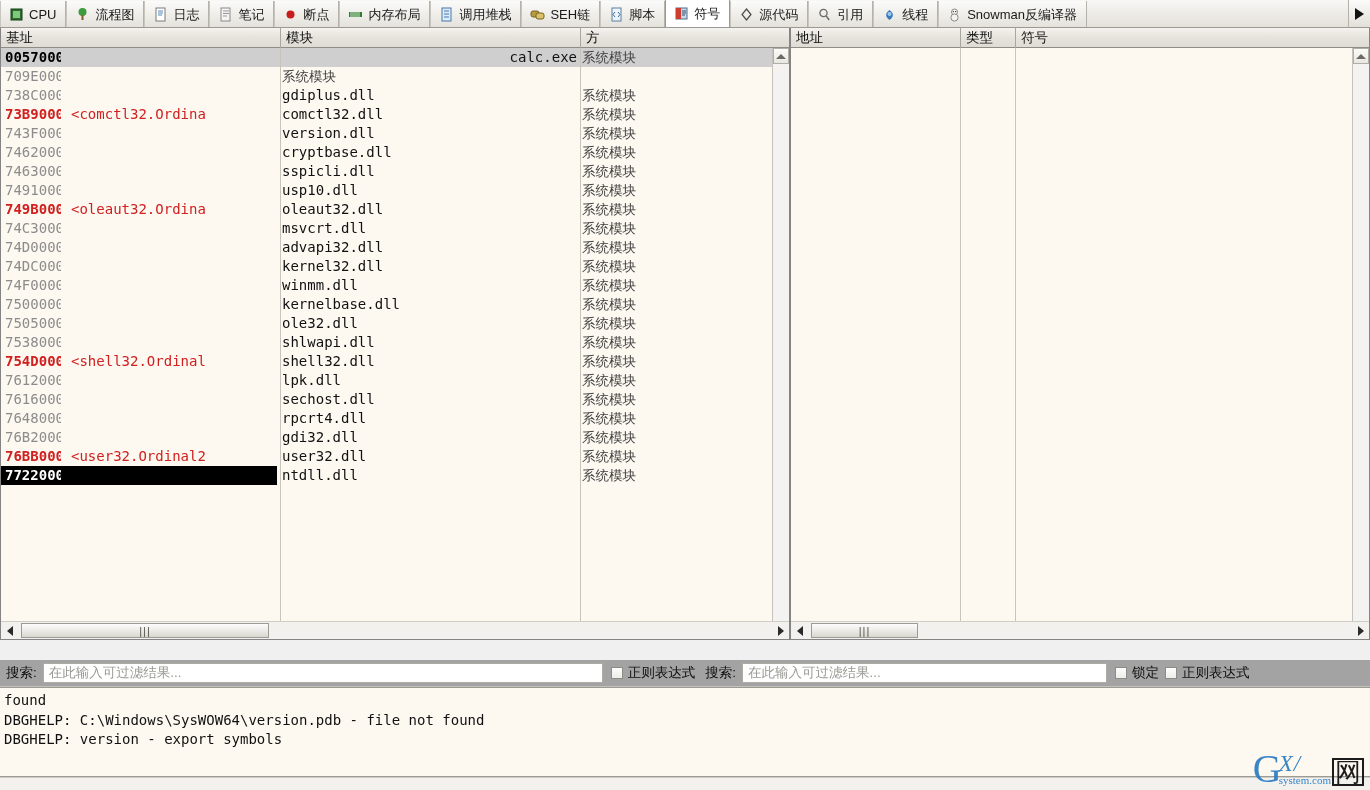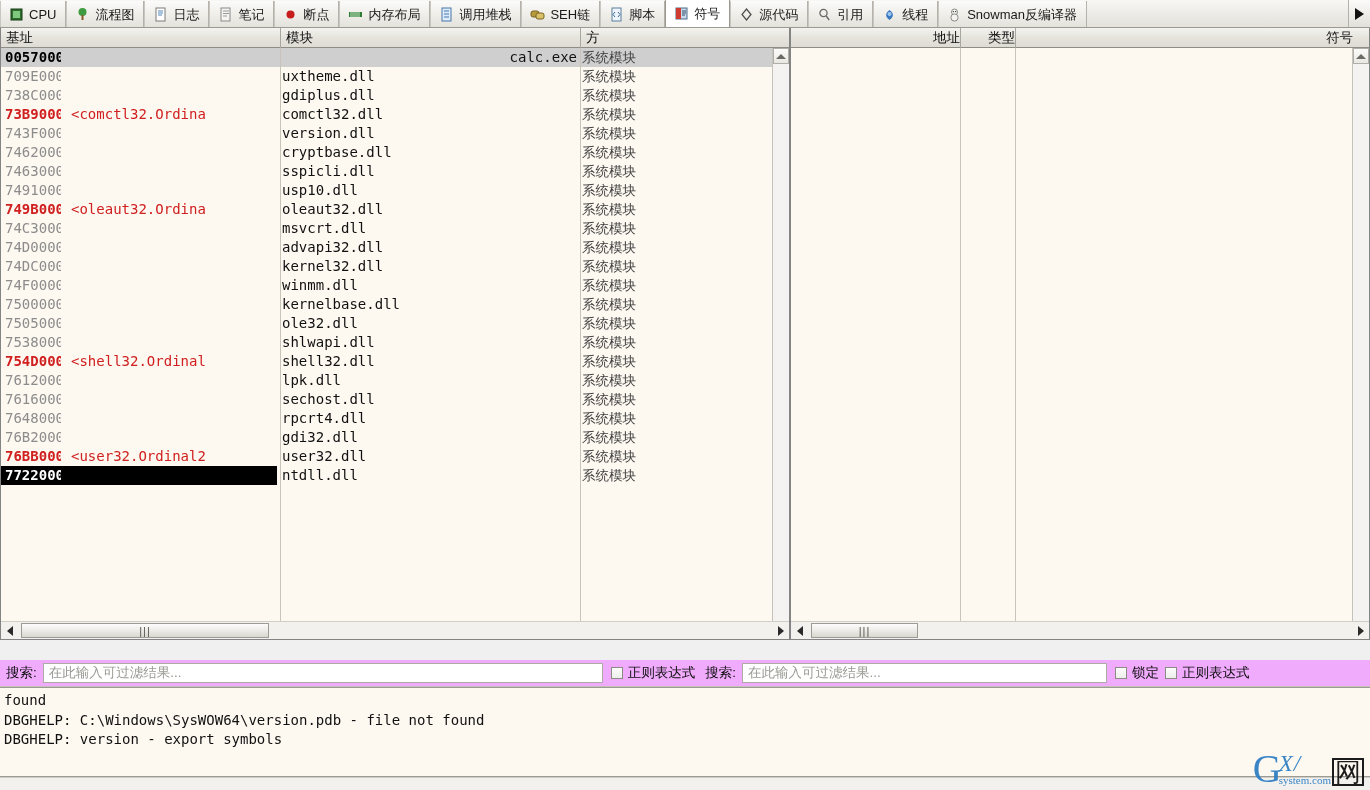--- a/index.html
+++ b/index.html
@@ -46,21 +46,21 @@
   .tabscroll {
     margin-left: auto; width: 22px; flex: 0 0 22px;
     display: flex; align-items: center; justify-content: center;
     background: linear-gradient(to bottom,#fbfbfa,#e2e0d9);
     border-left: 1px solid #b4b2ab;
   }
   .tri-right { width:0;height:0;border-left:9px solid #111;border-top:6px solid transparent;border-bottom:6px solid transparent; }
 
   
   #leftpanel  { position:absolute; left:0;   top:28px; width:790px; height:612px;padding-left:28px; }
-  #rightpanel { position:absolute; left:790px; top:28px; width:580px; height:612px;text-align:right; }
+  #rightpanel { position:absolute; left:790px; top:28px; width:580px; height:612px; }
 
   .listwrap { position:absolute; left:0; top:0; right:0; bottom:0; background:#fdf8f0; border:1px solid #848484; border-top:none; }
 
   .hdrrow {
     position:absolute; left:0; top:0; right:0; height:20px;
     background: linear-gradient(to bottom,#f4f3ef 0%,#e6e4dd 48%,#dedcd4 100%);
     border-bottom: 1px solid #8d8d86;
     display:flex;
   }
   .hdrcell {
@@ -118,21 +118,21 @@
     background:linear-gradient(to bottom,#fcfcfb 0%,#eeedea 45%,#d9d7d0 100%);
     border:1px solid #9d9b94;
     display:flex; align-items:center; justify-content:center;
     font-size:10px; color:#6a6861; letter-spacing:1px;
   }
   .grip { font-family:"Liberation Sans",sans-serif; font-size:11px; color:#57554f; }
 
   
   #searchbar {
     position:absolute; left:0; top:660px; width:1370px; height:27px;
-    background:#f0abfc; display:flex; align-items:center;
+    background:#a3a3a3; display:flex; align-items:center;
     border-bottom:1px solid #c3c1ba;
   }
   .slabel { font-size:13.5px; padding:0 6px 0 6px; white-space:nowrap; color:#0d0d0d; }
   .sinput {
     height:20px; border:1px solid #adaba4; background:#ffffff;
     display:flex; align-items:center; padding-left:5px;
     font-size:13.5px; color:#9a9a94; overflow:hidden;
   }
   .chk { width:12px; height:12px; border:1px solid #8d8b85; background:linear-gradient(to bottom,#fdfdfd,#ededea); flex:0 0 12px; margin-left:8px; }
   .chklabel { font-size:13.5px; padding-left:5px; white-space:nowrap; color:#0d0d0d; }
@@ -287,21 +287,20 @@
         <div class="colsep" style="left:579px;"></div>
       <div class="row selected-grey hl">
             <div class="cell c-addr" style="background: rgb(207, 207, 207); color: rgb(0, 0, 0);">00570000</div>
             <div class="cell c-annot" style="background: rgb(207, 207, 207);"></div>
             <div class="cell c-mod" style="background: rgb(207, 207, 207); text-align: right;">calc.exe</div>
             <div class="cell c-party" style="background: rgb(207, 207, 207);">系统模块</div>
           </div>
           <div class="row">
             <div class="cell c-addr">709E0000</div>
             <div class="cell c-annot"></div>
-            <div class="cell c-mod">uxtheme.dll</div>
             <div class="cell c-party">系统模块</div>
           </div>
           <div class="row">
             <div class="cell c-addr">738C0000</div>
             <div class="cell c-annot"></div>
             <div class="cell c-mod">gdiplus.dll</div>
             <div class="cell c-party">系统模块</div>
           </div>
           <div class="row red">
             <div class="cell c-addr">73B90000</div>

